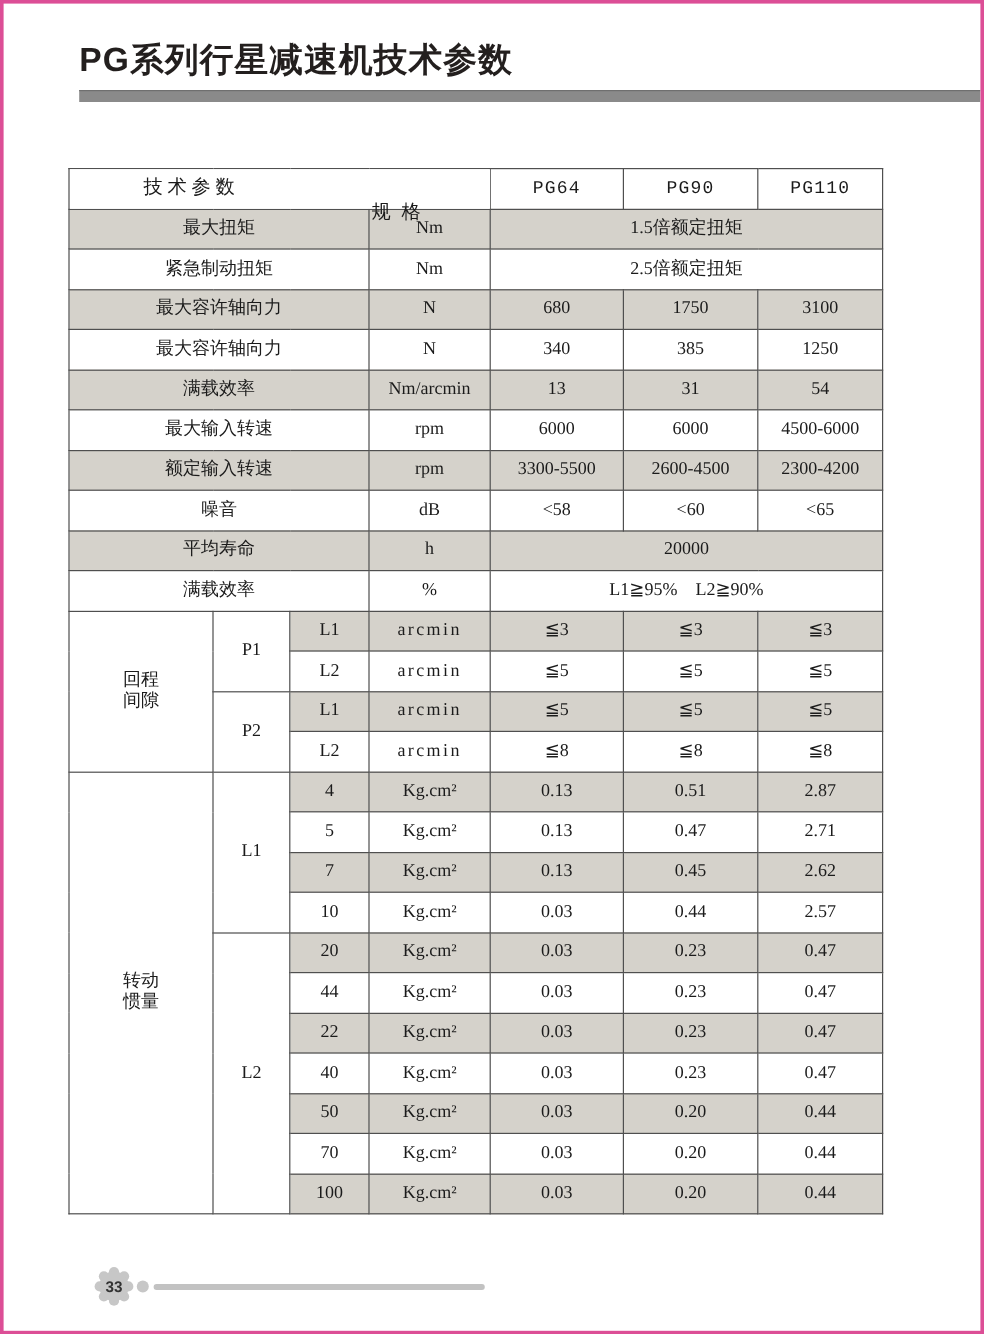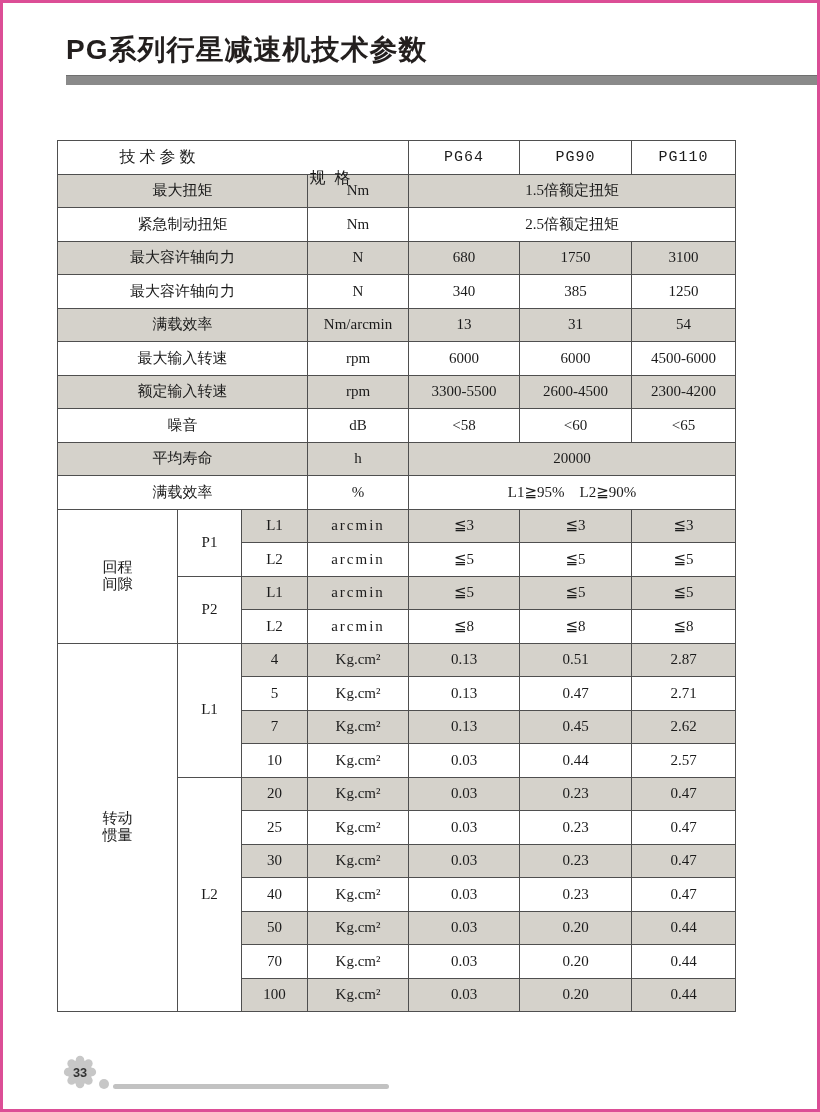--- a/index.html
+++ b/index.html
@@ -54,22 +54,22 @@
   }
   td.model{
     height:58px;
     font-family:Liberation Mono, monospace;
     font-size:15px;letter-spacing:1px;
   }
   td.unit{font-size:14px;}
   td.unit-arcmin{font-size:16px;letter-spacing:2px;}
   td.grp-label{font-size:15px;line-height:27px;}
   .footer{
-    position:absolute;left:60px;top:1052px;
-    display:flex;align-items:flex-end;text-decoration:underline;
+    position:absolute;left:75px;top:1052px;
+    display:flex;align-items:center;text-decoration:underline;
   }
   .footer .dot{
     width:10px;height:10px;border-radius:50%;
     background:#c7c7c7;margin-left:2px;
   }
   .footer .rule{
     width:276px;height:5px;border-radius:3px;
     background:#c2c2c2;margin-left:4px;
   }
 </style>
@@ -236,28 +236,28 @@
     </tr>
     <tr>
       <td rowspan="7">L2</td>
       <td class="g">20</td>
       <td class="g unit">Kg.cm²</td>
       <td class="g">0.03</td>
       <td class="g">0.23</td>
       <td class="g">0.47</td>
     </tr>
     <tr>
-      <td>25</td>
+      <td>44</td>
       <td class="unit">Kg.cm²</td>
       <td>0.03</td>
       <td>0.23</td>
       <td>0.47</td>
     </tr>
     <tr>
-      <td class="g">30</td>
+      <td class="g">22</td>
       <td class="g unit">Kg.cm²</td>
       <td class="g">0.03</td>
       <td class="g">0.23</td>
       <td class="g">0.47</td>
     </tr>
     <tr>
       <td>40</td>
       <td class="unit">Kg.cm²</td>
       <td>0.03</td>
       <td>0.23</td>

